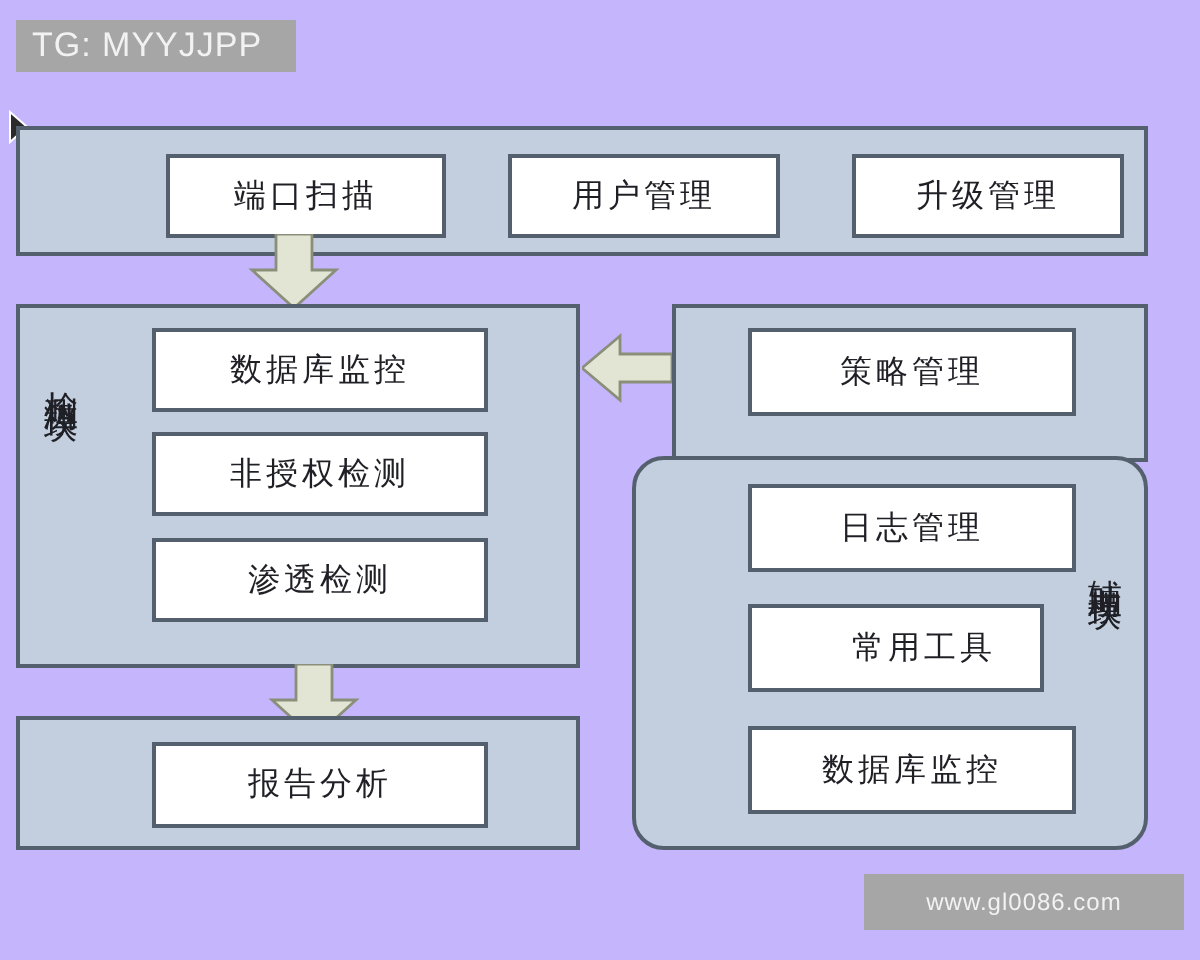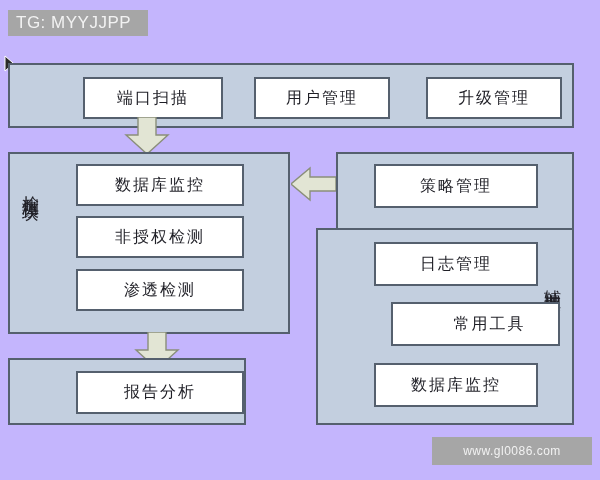--- a/index.html
+++ b/index.html
@@ -59,23 +59,23 @@
 
   
   .panel {
     position: absolute;
     background: #c3cfdf;
     border: 2px solid #55606e;
     box-sizing: border-box;
   }
   #panel-top      { left: 8px;   top: 63px;  width: 566px; height: 65px; }
   #panel-detect   { left: 8px;   top: 152px; width: 282px; height: 182px; }
-  #panel-report   { left: 8px;   top: 358px; width: 238px; height: 67px; }
+  #panel-report   { left: 8px;   top: 358px; width: 282px; height: 67px; }
   #panel-policy   { left: 336px; top: 152px; width: 238px; height: 79px; }
-  #panel-aux      { left: 316px; top: 228px; width: 258px; height: 197px; }
+  #panel-aux      { left: 316px; top: 228px; width: 258px; height: 197px; border-radius: 16px; }
 
   
   .box {
     position: absolute;
     background: #ffffff;
     border: 2px solid #55606e;
     box-sizing: border-box;
     display: flex;
     align-items: center;
     justify-content: center;
@@ -95,21 +95,21 @@
   #box-pentest  { left: 66px; top: 115px; width: 168px; height: 42px; }
 
   
   #box-report   { left: 66px; top: 11px; width: 168px; height: 43px; }
 
   
   #box-policy   { left: 36px; top: 10px; width: 164px; height: 44px; }
 
   
   #box-log      { left: 56px; top: 12px;  width: 164px; height: 44px; }
-  #box-tools    { left: 73px; top: 72px;  width: 169px; height: 44px; padding-left: 28px; }
+  #box-tools    { left: 56px; top: 72px;  width: 148px; height: 44px; padding-left: 28px; }
   #box-dbmon    { left: 56px; top: 133px; width: 164px; height: 44px; }
 
   
   .vlabel {
     position: absolute;
     writing-mode: vertical-rl;
     text-orientation: upright;
     color: #1f1f26;
     font-size: 17px;
     letter-spacing: 3px;

